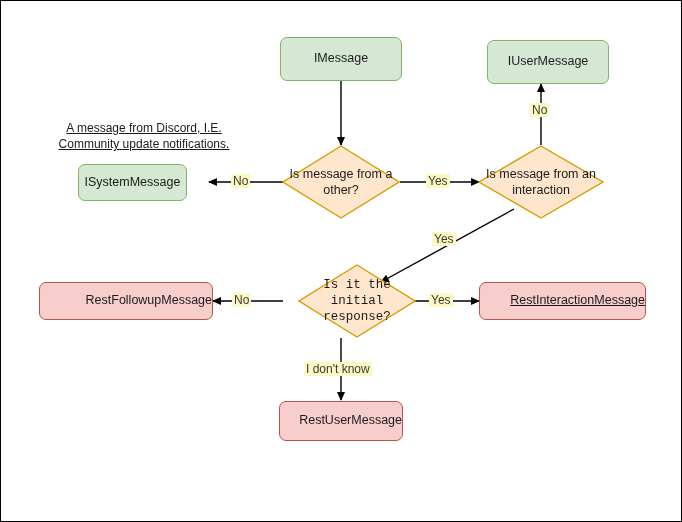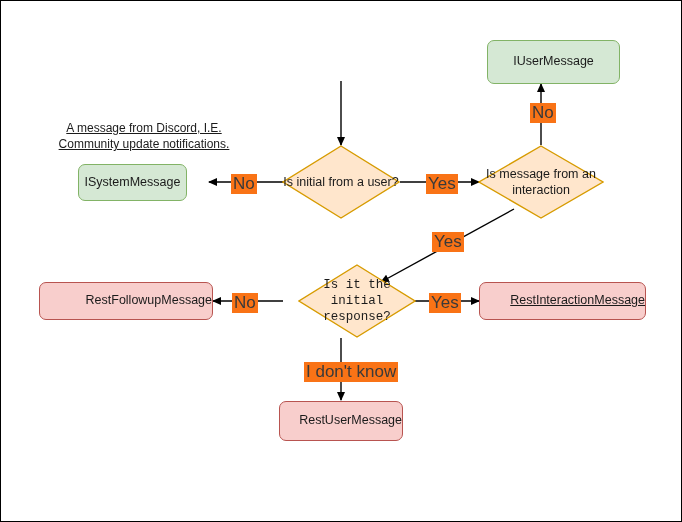--- a/index.html
+++ b/index.html
@@ -65,23 +65,23 @@
     display: flex;
     align-items: center;
     justify-content: center;
     text-align: center;
     font-size: 12.5px;
     color: #1b1b1b;
     line-height: 1.3;
   }
   .edge-label {
     position: absolute;
-    font-size: 17px;
+    font-size: 12px;
     color: #3a3a3a;
-    background: #f97316;
+    background: #fef9c3;
     padding: 0 2px;
     white-space: nowrap;
     line-height: 1.2;
   }
   .annotation {
     position: absolute;
     font-size: 12px;
     color: #1b1b1b;
     text-align: center;
     line-height: 1.35;
@@ -111,22 +111,25 @@
 
     <line x1="513" y1="208" x2="380" y2="281" stroke="#000000" stroke-width="1.4" marker-end="url(#arrow)"></line>
 
     <line x1="282" y1="300" x2="212" y2="300" stroke="#000000" stroke-width="1.4" marker-end="url(#arrow)"></line>
 
     <line x1="399" y1="300" x2="478" y2="300" stroke="#000000" stroke-width="1.4" marker-end="url(#arrow)"></line>
 
     <line x1="340" y1="337" x2="340" y2="399" stroke="#000000" stroke-width="1.4" marker-end="url(#arrow)"></line>
   </svg>
 
+  <div class="node node-green" style="left:279px; top:36px; width:122px; height:44px;">
+    <span>IMessage</span>
+  </div>
 
-  <div class="node node-green" style="left:486px; top:39px; width:133px; height:44px;">
+  <div class="node node-green" style="left:486px; top:39px; width:122px; height:44px;">
     <span>IUserMessage</span>
   </div>
 
   <div class="node node-green" style="left:77px; top:163px; width:109px; height:37px;">
     <span>ISystemMessage</span>
   </div>
 
   <div class="node node-pink" style="left:38px; top:281px; width:174px; height:38px;">
     <span>RestFollowupMessage</span>
   </div>
@@ -136,21 +139,21 @@
   </div>
 
   <div class="node node-pink" style="left:278px; top:400px; width:124px; height:40px;padding-left:16px;">
     <span>RestUserMessage</span>
   </div>
 
   <div class="diamond-wrap" style="left:281px; top:144px; width:118px; height:74px;">
     <svg width="118" height="74" viewBox="0 0 118 74">
       <polygon points="59,1 117,37 59,73 1,37" fill="#ffe6cc" stroke="#d79b00" stroke-width="1.4"></polygon>
     </svg>
-    <div class="diamond-label">Is initial from a user?</div>
+    <div class="diamond-label">Is message from a other?</div>
   </div>
 
   <div class="diamond-wrap" style="left:477px; top:144px; width:126px; height:74px;">
     <svg width="126" height="74" viewBox="0 0 126 74">
       <polygon points="63,1 125,37 63,73 1,37" fill="#ffe6cc" stroke="#d79b00" stroke-width="1.4"></polygon>
     </svg>
     <div class="diamond-label">Is message from an interaction</div>
   </div>
 
   <div class="diamond-wrap" style="left:297px; top:263px; width:118px; height:74px;font-family:Liberation Mono, monospace;">

